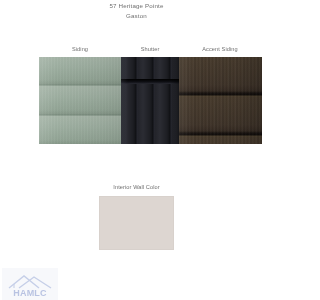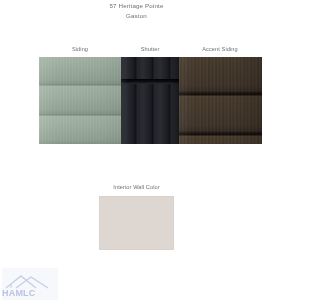--- a/index.html
+++ b/index.html
@@ -195,20 +195,21 @@
   
   .logo {
     position: absolute;
     left: 2px;
     bottom: 0px;
     width: 56px;
     height: 32px;
     background: #f7f8fb;
     display: flex;
     flex-direction: column;
+    align-items: center;
     justify-content: flex-end;
     padding-bottom: 2px;
     box-sizing: border-box;
   }
   .logo svg { display: block; margin-bottom: -1px; }
   .logo-text {
     font-size: 9px;
     font-weight: bold;
     color: #b9c3e2;
     letter-spacing: 0.2px;

